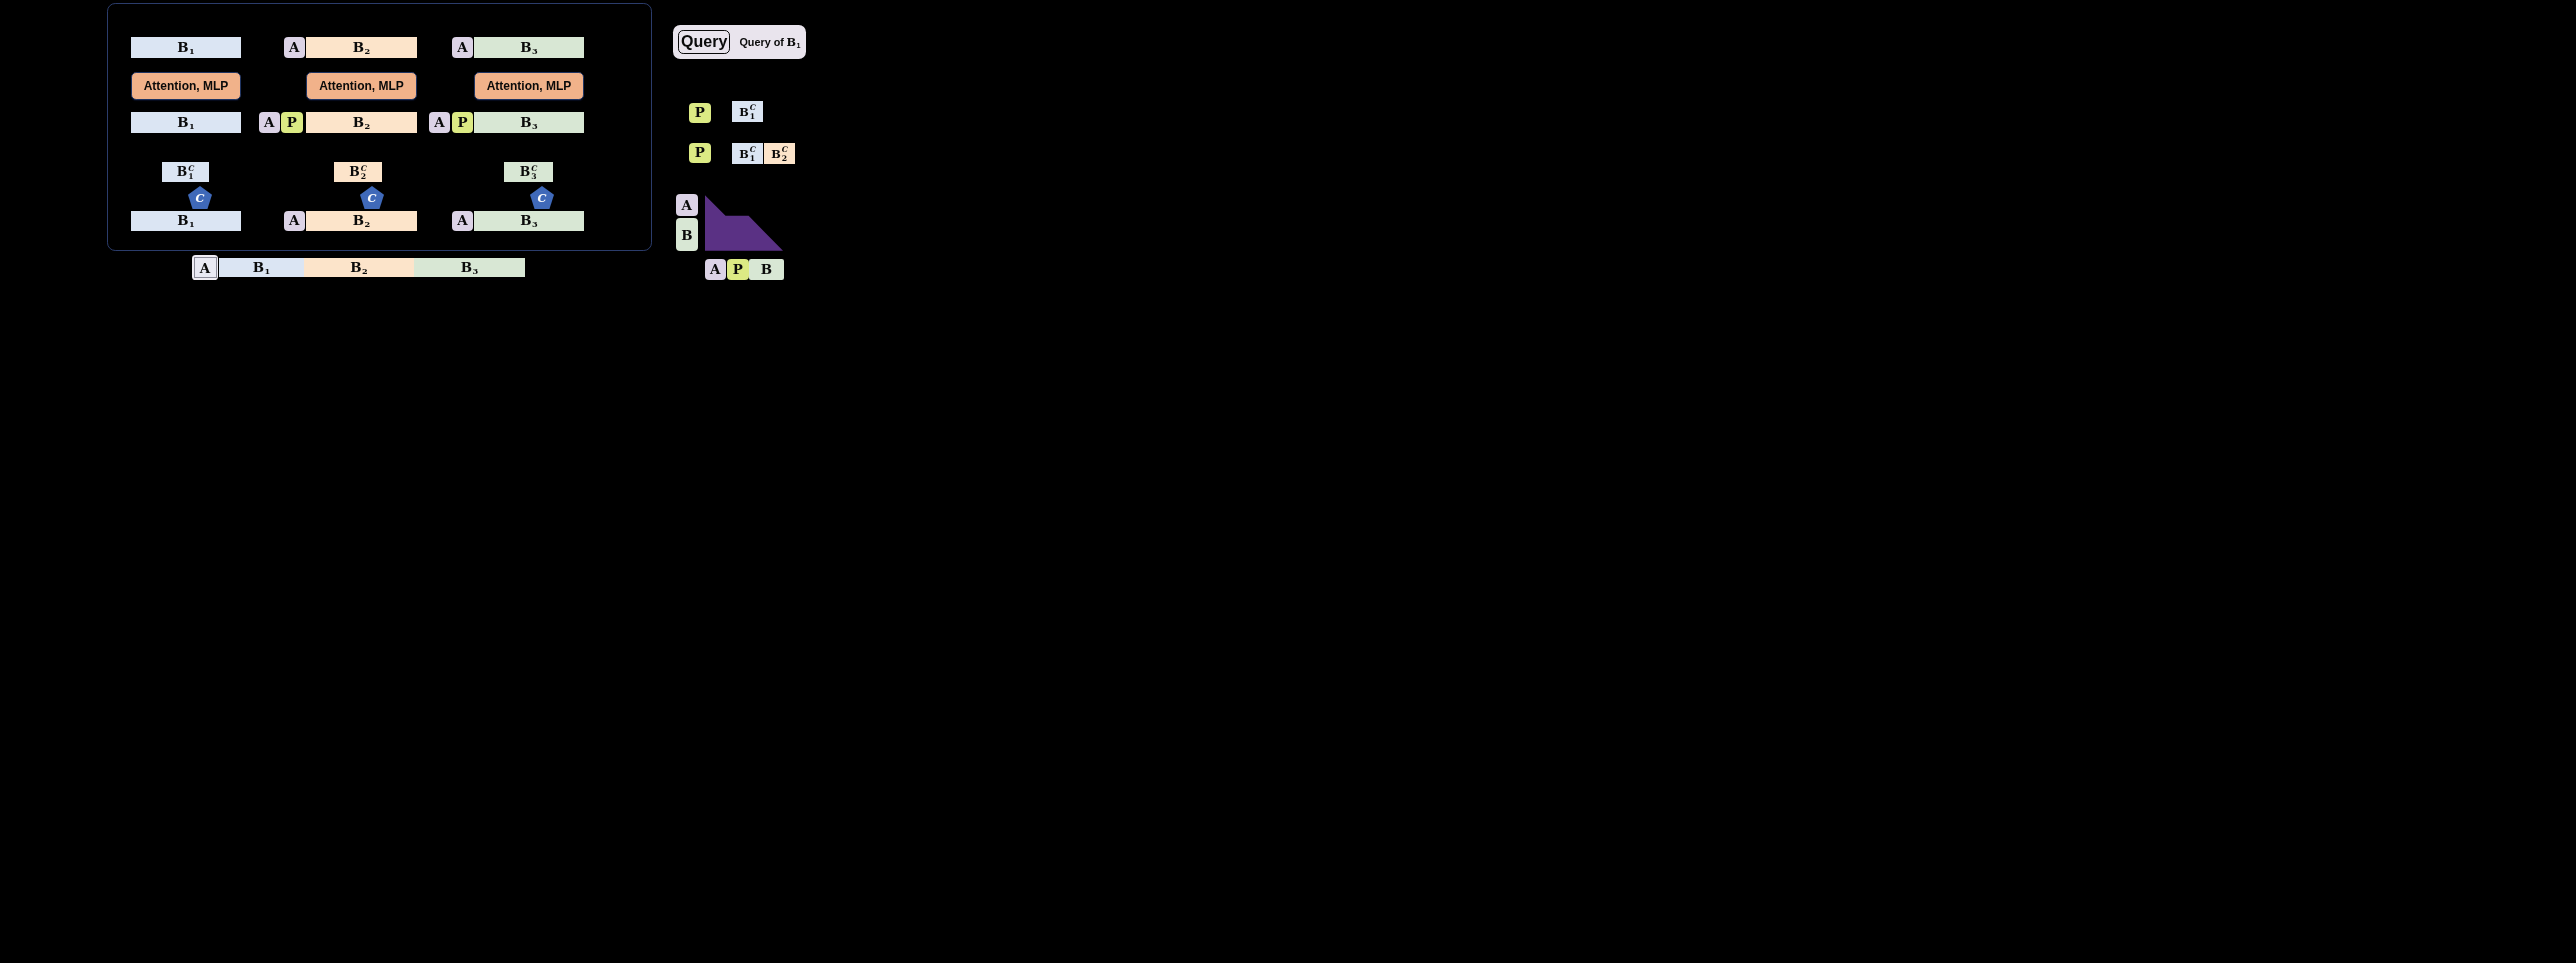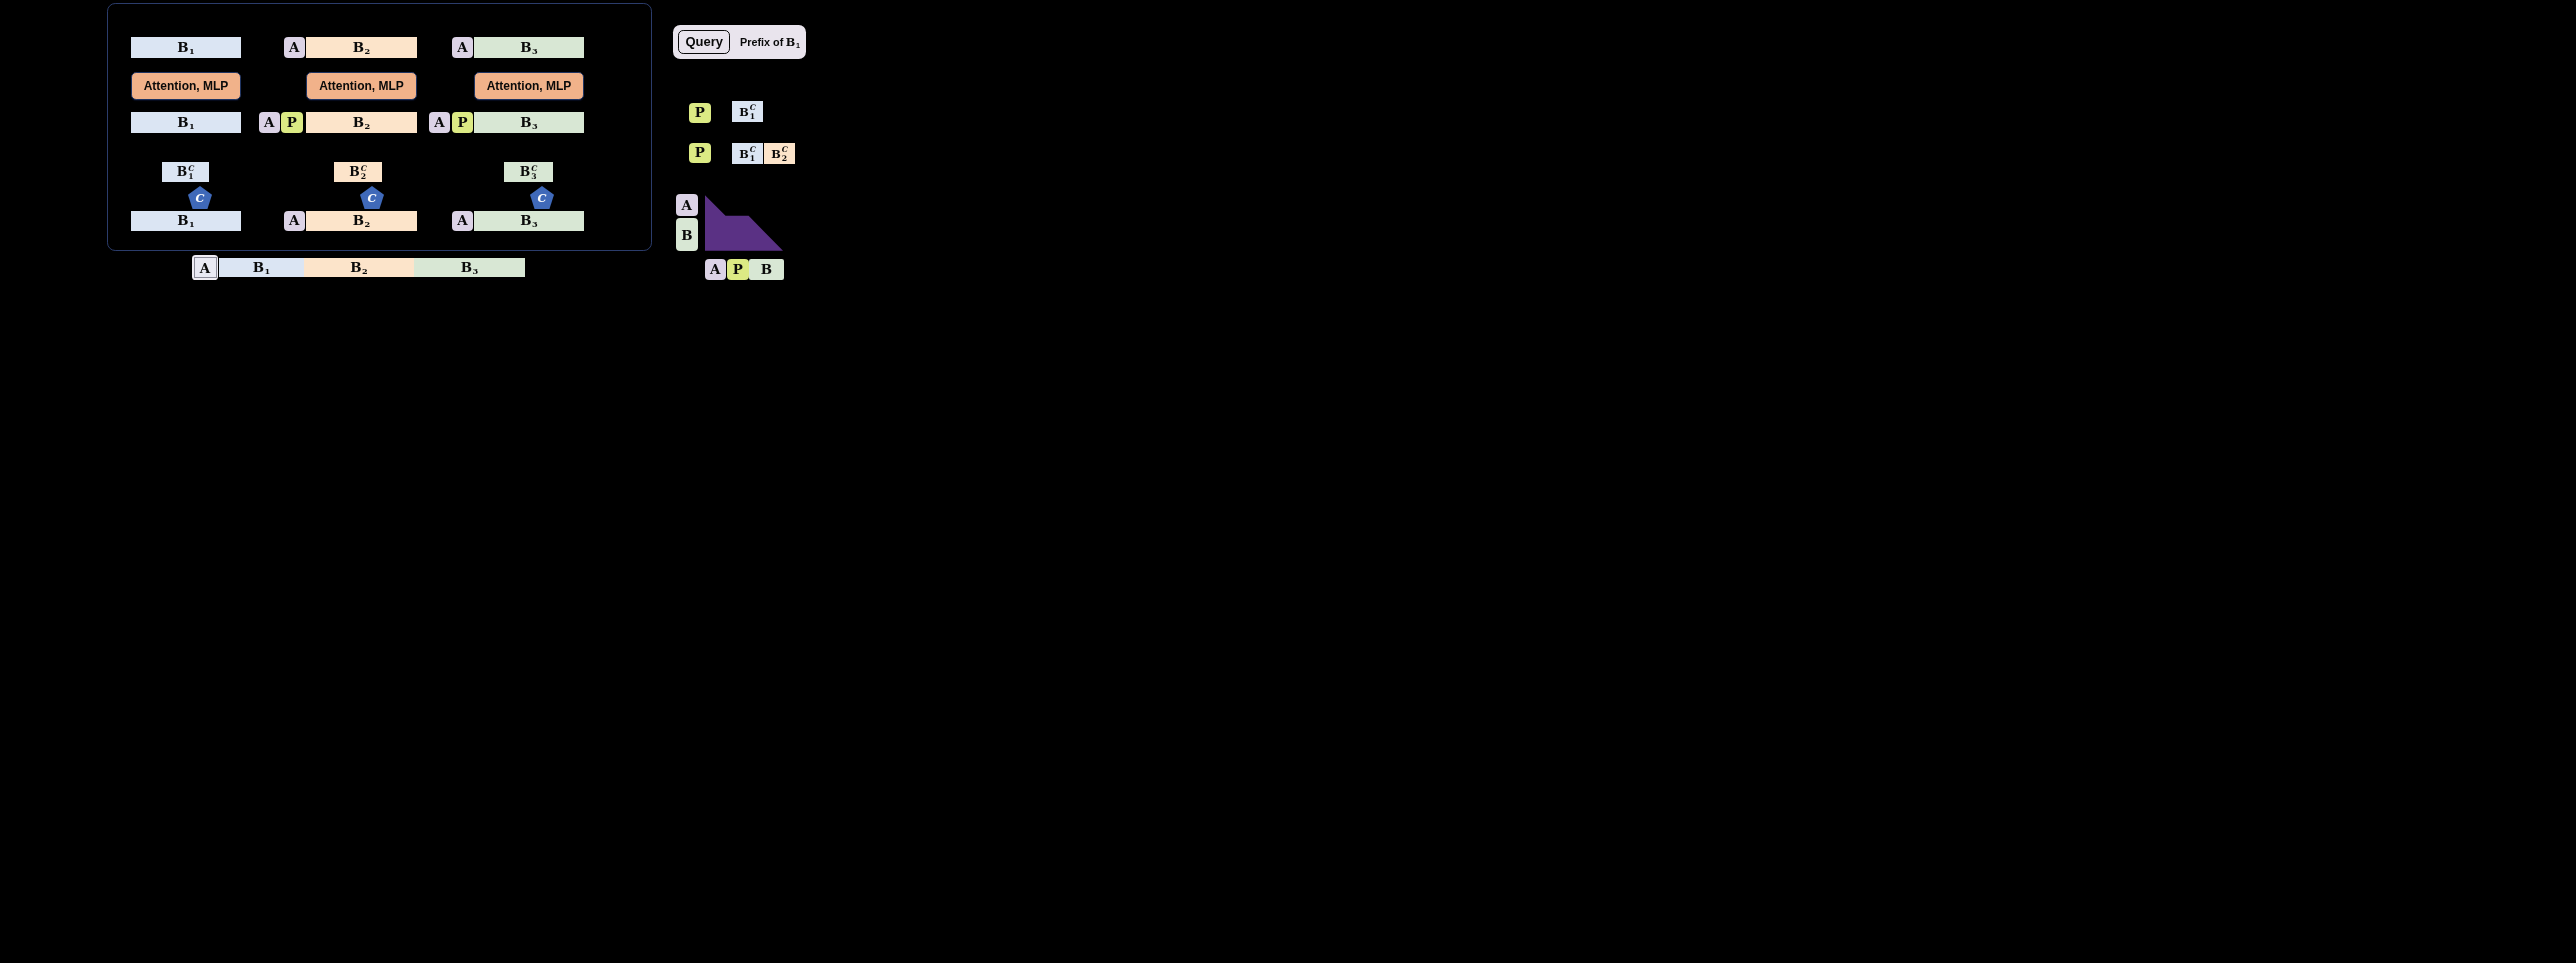--- a/index.html
+++ b/index.html
@@ -61,21 +61,21 @@
   }
   
   .leg-wrap{
     position:absolute;left:673px;top:25px;width:133px;height:34px;
     background:#e9e4ed;border-radius:7.2px;display:flex;align-items:center;
   }
   .leg-query{
     position:absolute;left:5.2px;top:4.6px;width:52px;height:24px;
     border:1.5px solid #0a0a0a;border-radius:5.2px;box-sizing:border-box;
     display:flex;align-items:center;justify-content:center;
-    font-family:"Liberation Sans",sans-serif;font-weight:bold;font-size:13px;
+    font-family:"Liberation Sans",sans-serif;font-weight:bold;font-size:16px;
   }
   .leg-prefix{
     position:absolute;left:61px;top:0;width:72px;height:34px;
     display:flex;align-items:center;justify-content:center;
     font-family:"Liberation Sans",sans-serif;font-weight:bold;font-size:10.8px;
   }
   .leg-prefix .serifb{font-family:"DejaVu Serif",serif;font-size:11.3px;margin-left:2.6px;}
   .leg-prefix .sub{font-size:7.2px;margin-top:6.2px;}
   .legbox{position:absolute;display:flex;align-items:center;justify-content:center;
     font-weight:bold;font-size:11.3px;}
@@ -209,21 +209,21 @@
   <div class="tok fill-b3 rowbot" style="left:414px;width:111px;">
     <span>B</span>
       <span class="sub">3</span>
   </div>
 
   <div class="leg-wrap">
     <div class="leg-query">
       <span>Query</span>
     </div>
     <div class="leg-prefix">
-      <span>Prefix of</span>
+      <span>Query of</span>
       <span class="serifb">B</span>
         <span class="sub">1</span>
     </div>
   </div>
 
   <div class="tok fill-p rad" style="left:689px;top:103px;width:21.6px;height:19.6px;">
     <span>P</span>
   </div>
   <div class="legbox fill-b1" style="left:732px;top:101px;width:31px;height:21px;">
     <span>B</span>

